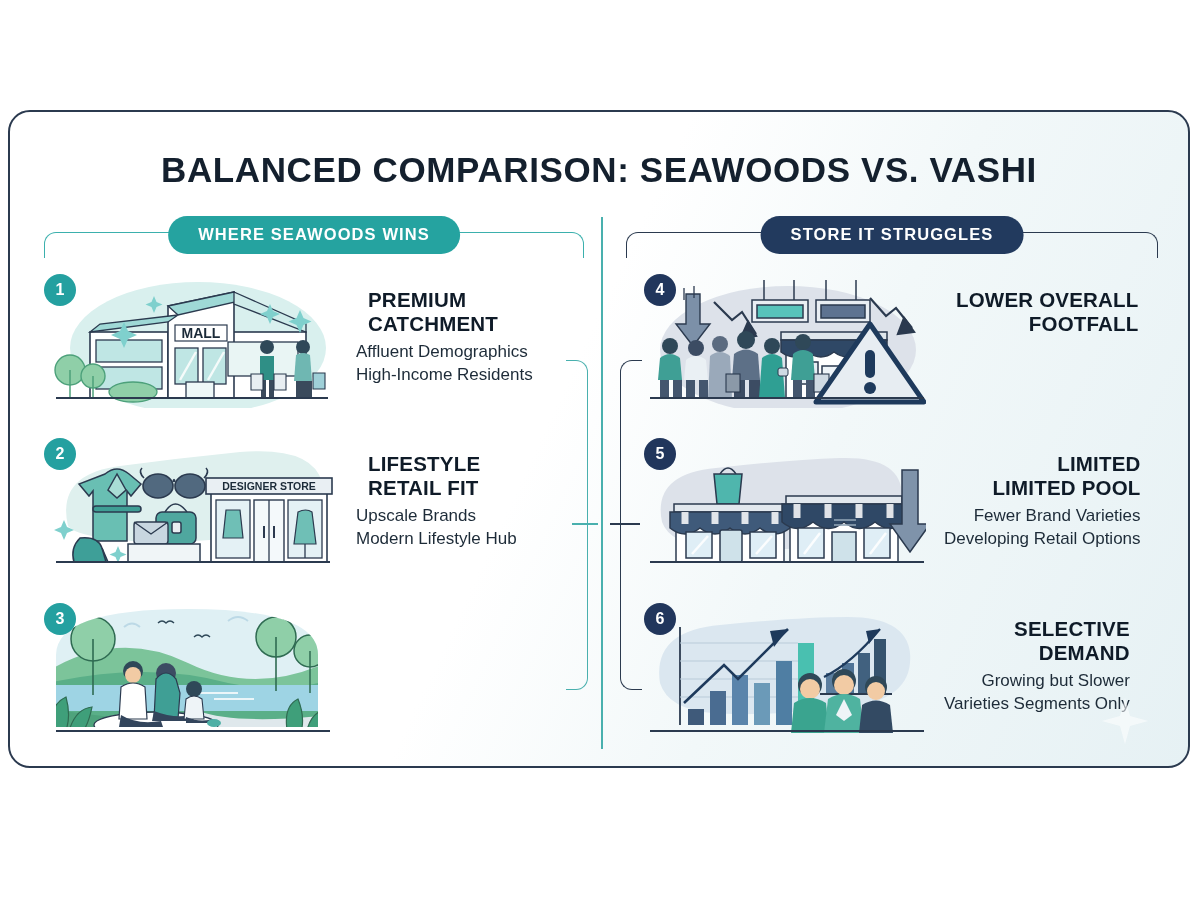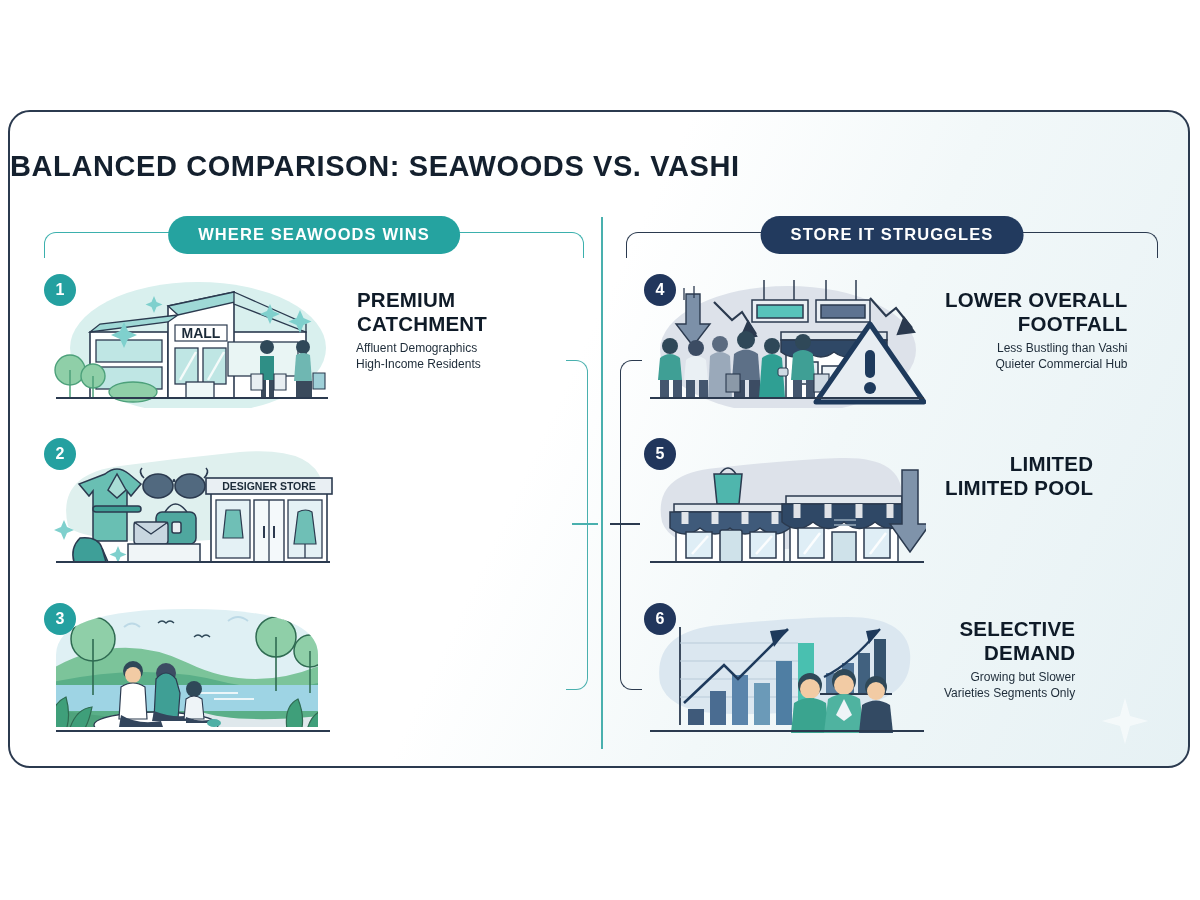--- a/index.html
+++ b/index.html
@@ -37,21 +37,22 @@
     width: 46px;
     height: 46px;
     opacity: .55;
   }
   
   #title {
     position: absolute;
     left: 0;
     top: 38px;
     width: 100%;
-    font-size: 29px;
+    text-align: center;
+    font-size: 35px;
     font-weight: bold;
     letter-spacing: .6px;
     color: #14202e;
     white-space: nowrap;
   }
   
   .hdr-wrap {
     position: absolute;
     top: 104px;
     height: 46px;
@@ -163,25 +164,25 @@
   .row.right .badge { background: #21365c; }
 
   .txt { padding-left: 20px; padding-top: 18px; }
   .row.right .txt { padding-left: 18px; text-align: right; }
   .head {
     font-size: 20.5px;
     font-weight: bold;
     color: #0f1b28;
     line-height: 1.17;
     letter-spacing: .2px;
-    margin: 0 0 5px 1px;
+    margin: 0 0 5px 12px;
     white-space: pre-line;
   }
   .sub {
-    font-size: 12px;
+    font-size: 17px;
     color: #1d2b38;
     line-height: 1.33;
     white-space: pre-line;
   }
   svg { display: block; }
 </style>
 </head>
 <body>
 
 <div id="stage">
@@ -313,20 +314,26 @@
             <path d="M188 76 h14 l3 28 h-20 Z" fill="#6fbfb6" stroke="#2b3a4f" stroke-width="1.2"></path>
             <path d="M260 78 q8 -4 14 0 l4 32 h-22 Z" fill="#6fbfb6" stroke="#2b3a4f" stroke-width="1.2"></path>
             <line x1="267" y1="110" x2="267" y2="124" stroke="#2b3a4f" stroke-width="1.3"></line>
           </g>
           <g fill="#7fd0cd">
             <path d="M26 86 l3 7 7 3 -7 3 -3 7 -3 -7 -7 -3 7 -3 Z"></path>
             <path d="M80 112 l2.5 6 6 2.5 -6 2.5 -2.5 6 -2.5 -6 -6 -2.5 6 -2.5 Z"></path>
           </g>
           <line x1="18" y1="128" x2="292" y2="128" stroke="#2b3a4f" stroke-width="2"></line>
         </svg>
+      </div>
+      <div class="txt">
+        <div class="head">LIFESTYLE
+RETAIL FIT</div>
+        <div class="sub">Upscale Brands
+Modern Lifestyle Hub</div>
       </div>
     </div>
 
     <div class="row left r3">
       <div class="illus">
         <div class="badge">3</div>
         <svg width="298" height="140" viewBox="0 0 298 140">
           <defs>
               <clipPath id="pk">
                 <path d="M18 128 V56 q0 -46 132 -46 q130 0 130 46 v72 Z"></path>
@@ -458,22 +465,20 @@
             <path d="M232 54 L286 132 H178 Z" fill="#e7edf2" stroke="#1e3a5c" stroke-width="5" stroke-linejoin="round"></path>
             <rect x="227" y="80" width="10" height="28" rx="5" fill="#1e3a5c"></rect>
             <circle cx="232" cy="118" r="6" fill="#1e3a5c"></circle>
           </g>
           <line x1="12" y1="128" x2="286" y2="128" stroke="#2b3a4f" stroke-width="2"></line>
         </svg>
       </div>
       <div class="txt">
         <div class="head">LOWER OVERALL
 FOOTFALL</div>
-        <div class="sub">Less Bustling than Vashi
-Quieter Commercial Hub</div>
       </div>
     </div>
 
     <div class="row right r2">
       <div class="illus">
         <div class="badge">5</div>
         <svg width="288" height="138" viewBox="0 0 288 138">
           <path d="M24 88 q-10 -48 54 -54 q70 -8 124 -10 q62 -2 62 38 q0 46 -62 50 q-82 6 -128 2 q-42 -4 -50 -26 Z" fill="#dde2ea"></path>
           <g stroke="#2b3a4f" stroke-width="1.5">
             <path d="M82 40 q8 -12 16 0" fill="none"></path>
@@ -509,20 +514,22 @@
           </g>
           <g fill="#7f93aa" stroke="#2b3a4f" stroke-width="1.5">
             <path d="M264 36 h16 v54 h12 l-20 28 -20 -28 h12 Z"></path>
           </g>
           <line x1="12" y1="128" x2="286" y2="128" stroke="#2b3a4f" stroke-width="2"></line>
         </svg>
       </div>
       <div class="txt">
         <div class="head">LIMITED
 LIMITED POOL</div>
+        <div class="sub">Fewer Brand Varieties
+Developing Retail Options</div>
       </div>
     </div>
 
     <div class="row right r3">
       <div class="illus">
         <div class="badge">6</div>
         <svg width="288" height="140" viewBox="0 0 288 140">
           <path d="M22 84 q-8 -52 60 -58 q80 -8 128 -8 q58 0 62 36 q4 46 -60 54 q-92 10 -138 6 q-44 -4 -52 -30 Z" fill="#dbe7f0"></path>
           <g stroke="#2b3a4f" stroke-width="1.8" fill="none">
             <path d="M42 28 V126"></path>

